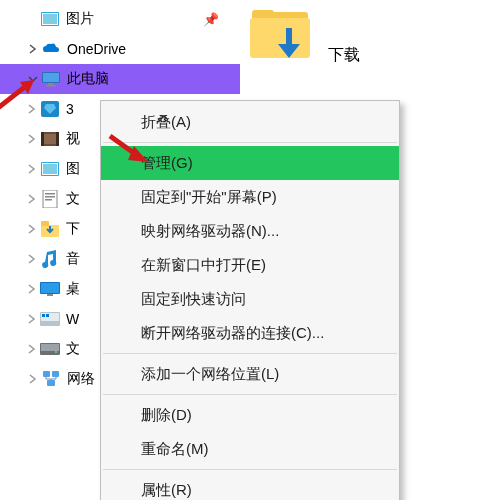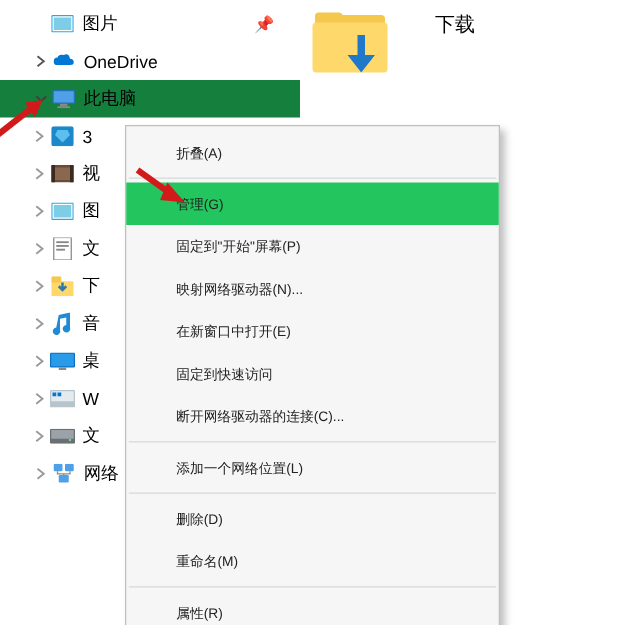--- a/index.html
+++ b/index.html
@@ -10,35 +10,35 @@
 .main { flex: 1; padding: 10px 10px 0 10px; }
 
 .tree-item { display: flex; align-items: center; height: 30px; padding-left: 8px; }
 .tree-item .exp { width: 16px; display: flex; align-items: center; justify-content: center; color: #555; }
 .tree-item .ico { width: 20px; height: 20px; display: flex; align-items: center; justify-content: center; margin-right: 6px; }
 .tree-item .lbl { white-space: nowrap; }
 
 .level1 { padding-left: 25px; }
 .level2 { padding-left: 24px; }
 
-.selected { background: #15803d; }
+.selected { background: #8b5cf6; }
 .pin { margin-left: auto; margin-right: 20px; color: #888; font-size: 13px; }
 
-.downloads-big { display: flex; align-items: flex-start; gap: 20px; }
+.downloads-big { display: flex; align-items: flex-end; }
 .downloads-big .folder-ico { width: 64px; height: 56px; position: relative; margin-right: 14px; }
 .folder-back { position: absolute; left: 2px; top: 2px; width: 56px; height: 42px; background: #f5c74c; border-radius: 3px; }
 .folder-tab { position: absolute; left: 2px; top: 0; width: 22px; height: 10px; background: #f5c74c; border-radius: 3px 3px 0 0; }
 .folder-front { position: absolute; left: 0; top: 8px; width: 60px; height: 40px; background: #ffd86b; border-radius: 3px; }
 .dl-arrow { position: absolute; left: 24px; top: 18px; }
 
 .section-head { display: flex; align-items: center; margin-top: 18px; color: #0066cc; font-size: 17px; }
 .section-head .chev { margin-right: 6px; }
 
 .context-menu { position: absolute; left: 100px; top: 100px; width: 300px; background: #f6f6f6; border: 1px solid #bfbfbf; box-shadow: 4px 4px 6px rgba(0,0,0,0.25); padding: 4px 0; }
-.menu-item { height: 34px; display: flex; align-items: center; padding-left: 40px; font-size: 11px; color: #222; }
+.menu-item { height: 34px; display: flex; align-items: center; padding-left: 40px; font-size: 15px; color: #222; }
 .menu-item.hover { background: #22c55e; }
 .menu-sep { height: 1px; background: #d8d8d8; margin: 3px 2px; }
 
 .red-arrow { position: absolute; pointer-events: none; }
 
 .chev svg, .exp svg { display: block; }
 
 .ico svg { display: block; }
 </style>
 </head>

